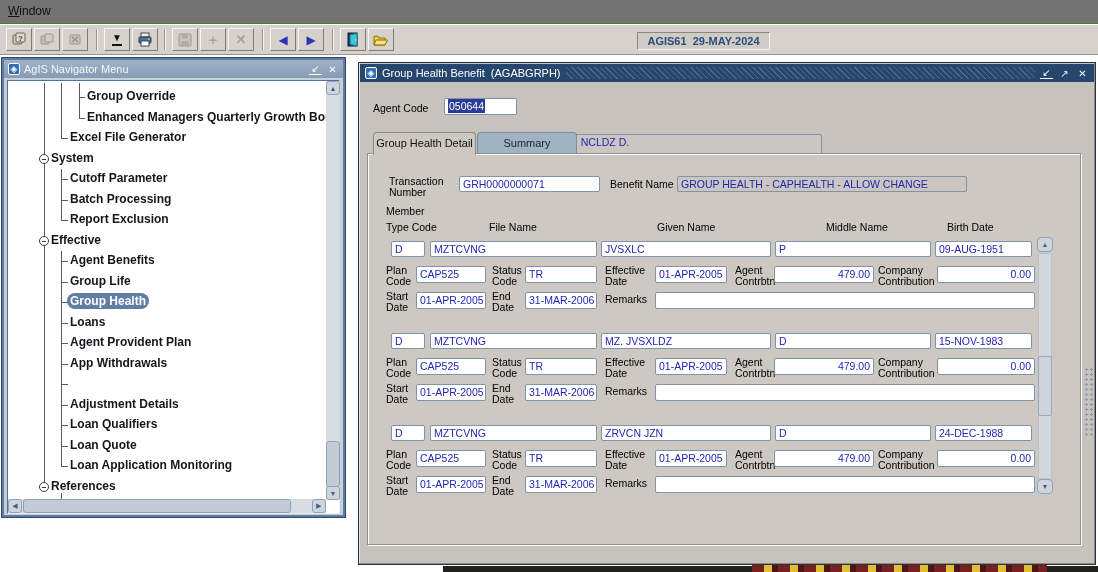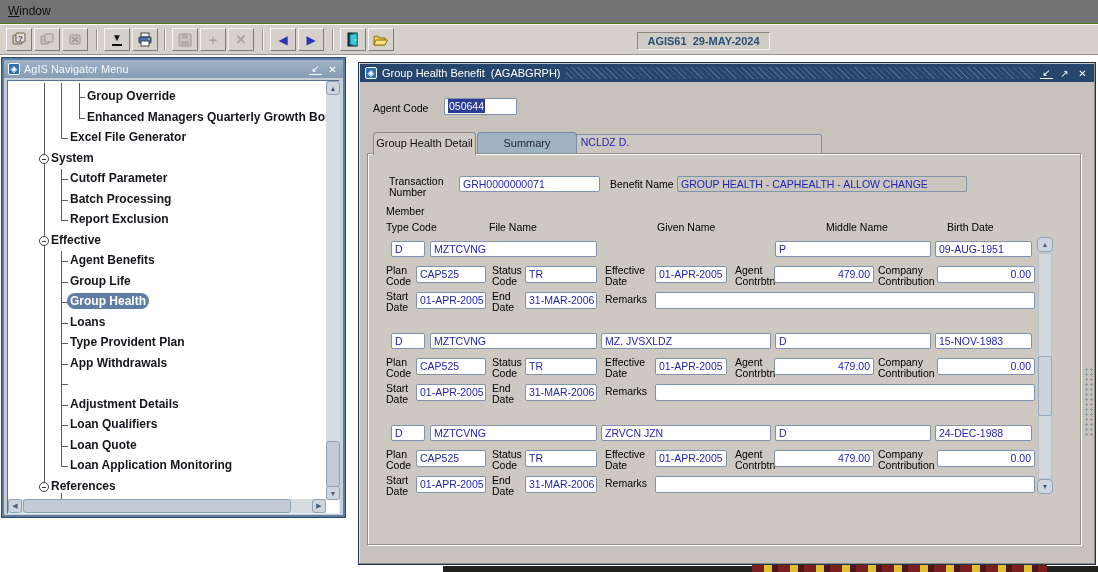--- a/index.html
+++ b/index.html
@@ -236,21 +236,21 @@
         <div class="tree-label" style="left: 40px; top: 150.5px;">Effective</div>
         <div class="tree-dash" style="left: 53px; top: 180px; width: 7px;"></div>
         <div class="tree-label" style="left: 59px; top: 171px;">Agent Benefits</div>
         <div class="tree-dash" style="left: 53px; top: 200.5px; width: 7px;"></div>
         <div class="tree-label" style="left: 59px; top: 191.5px;">Group Life</div>
         <div class="tree-dash" style="left: 53px; top: 221px; width: 7px;"></div>
         <div class="tree-label selected" style="left: 59px; top: 212px;">Group Health</div>
         <div class="tree-dash" style="left: 53px; top: 241.5px; width: 7px;"></div>
         <div class="tree-label" style="left: 59px; top: 232.5px;">Loans</div>
         <div class="tree-dash" style="left: 53px; top: 262px; width: 7px;"></div>
-        <div class="tree-label" style="left: 59px; top: 253px;">Type Provident Plan</div>
+        <div class="tree-label" style="left: 59px; top: 253px;">Agent Provident Plan</div>
         <div class="tree-dash" style="left: 53px; top: 282.5px; width: 7px;"></div>
         <div class="tree-label" style="left: 59px; top: 273.5px;">App Withdrawals</div>
         <div class="tree-dash" style="left: 53px; top: 303px; width: 7px;"></div>
         <div class="tree-dash" style="left: 53px; top: 323.5px; width: 7px;"></div>
         <div class="tree-label" style="left: 59px; top: 314.5px;">Adjustment Details</div>
         <div class="tree-dash" style="left: 53px; top: 344px; width: 7px;"></div>
         <div class="tree-label" style="left: 59px; top: 335px;">Loan Qualifiers</div>
         <div class="tree-dash" style="left: 53px; top: 364.5px; width: 7px;"></div>
         <div class="tree-label" style="left: 59px; top: 355.5px;">Loan Quote</div>
         <div class="tree-dash" style="left: 53px; top: 385px; width: 7px;"></div>
@@ -301,20 +301,21 @@
   <div class="lbl" style="left:27px;  top:159px; z-index:4;">Type Code</div>
   <div class="lbl" style="left:130px; top:159px; z-index:4;">File Name</div>
   <div class="lbl" style="left:298px; top:159px; z-index:4;">Given Name</div>
   <div class="lbl" style="left:467px; top:159px; z-index:4;">Middle Name</div>
   <div class="lbl" style="left:588px; top:159px; z-index:4;">Birth Date</div>
 
   <div id="records">
   <div class="rec" style="top: 178px;">
     <div class="fld f-type">D</div>
     <div class="fld f-last">MZTCVNG</div>
+    <div class="fld f-given">JVSXLC</div>
     <div class="fld f-middle">P</div>
     <div class="fld f-birth">09-AUG-1951</div>
     <div class="lbl l-plan">Plan Code</div>
     <div class="fld f-plan" style="height:17px;">CAP525</div>
     <div class="lbl l-status">Status Code</div>
     <div class="fld f-status" style="height:17px;">TR</div>
     <div class="lbl l-eff">Effective Date</div>
     <div class="fld f-eff" style="height:17px;">01-APR-2005</div>
     <div class="lbl l-agent">Agent Contrbtn</div>
     <div class="fld f-agent num" style="height:17px;">479.00</div>

